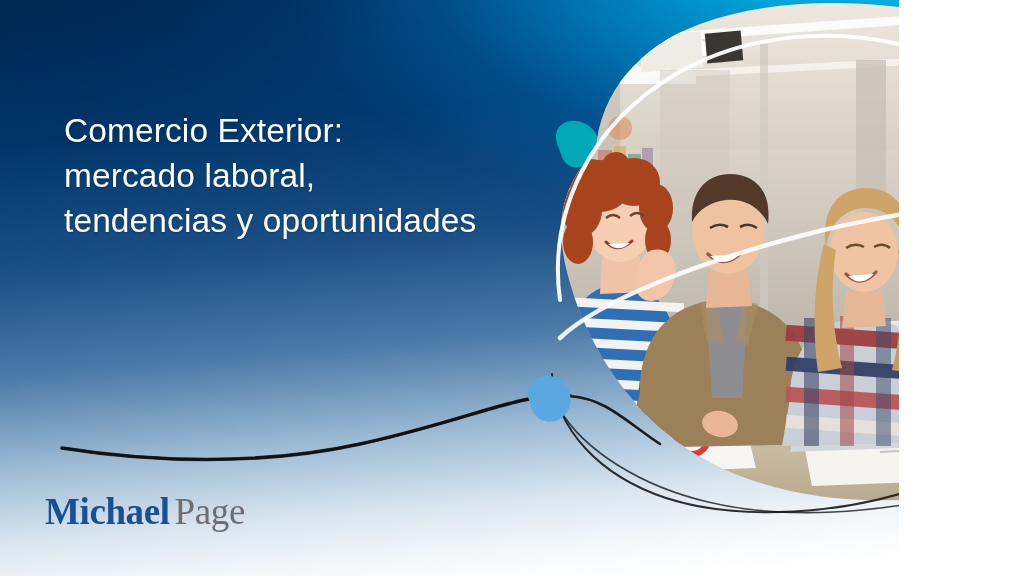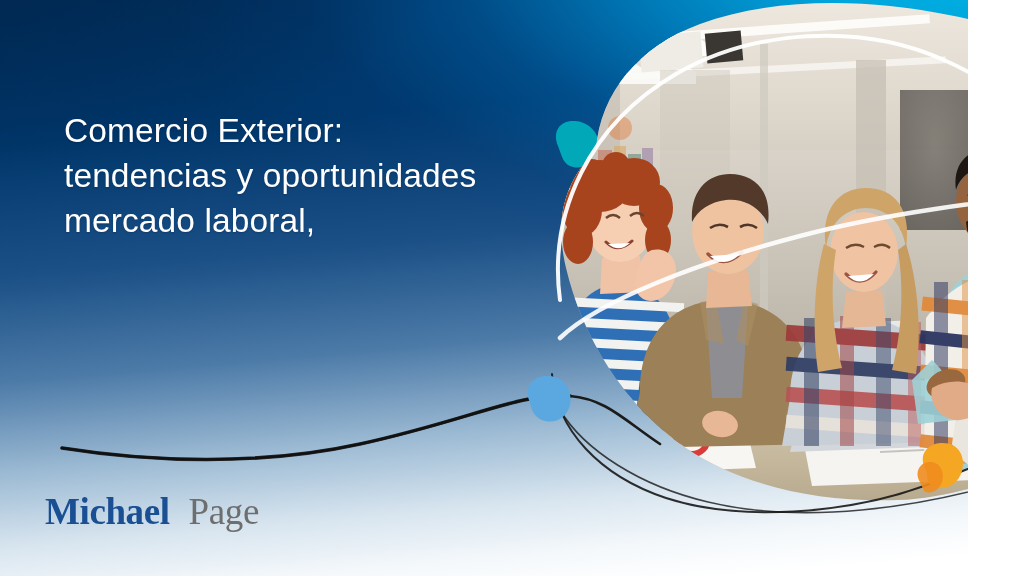--- a/index.html
+++ b/index.html
@@ -6,21 +6,21 @@
 
   html, body {
     width:1024px; height:576px;
     overflow:hidden;
     background:#ffffff;
     font-family:"Liberation Sans", sans-serif;
   }
 
   #slide {
     position:relative;
-    width:968px; height:576px;
+    width:899px; height:576px;
     overflow:hidden;
     background:#ffffff;
   }
 
   
   .bg-base {
     position:absolute; inset:0;
     background:linear-gradient(175deg,
         #00315f 0%,
         #00376b 22%,
@@ -79,21 +79,21 @@
     z-index:40;
     display:flex;
     align-items:baseline;
     font-family:"Liberation Serif", serif;
     font-size:37px;
     line-height:1;
     letter-spacing:-0.4px;
     text-align:center;
   }
   .logo-michael { color:#1b4f93; font-weight:700; }
-  .logo-page    { color:#6e6e6e; font-weight:400; margin-left:19px; }
+  .logo-page    { color:#6e6e6e; font-weight:400; margin-left:5px; }
 </style>
 </head>
 <body>
 
 <div id="slide">
 
   <div class="bg-base"></div>
   <div class="bg-cyan"></div>
   <div class="bg-darken"></div>
 
@@ -427,22 +427,22 @@
         <path d="M920,482
                  C914,472 920,462 930,462
                  C940,462 945,472 942,482
                  C939,491 930,495 924,491 Z" fill="#f08c1e" opacity=".9"></path>
       </g>
     </svg>
   </div>
 
   <div class="title-block">
     <div class="title-line">Comercio Exterior:</div>
+    <div class="title-line">mercado laboral,</div>
     <div class="title-line">tendencias y oportunidades</div>
-    <div class="title-line">mercado laboral,</div>
   </div>
 
   <div class="logo">
     <span class="logo-michael">Michael</span>
       <span class="logo-page">Page</span>
   </div>
 
 </div>
 
 </body></html>

